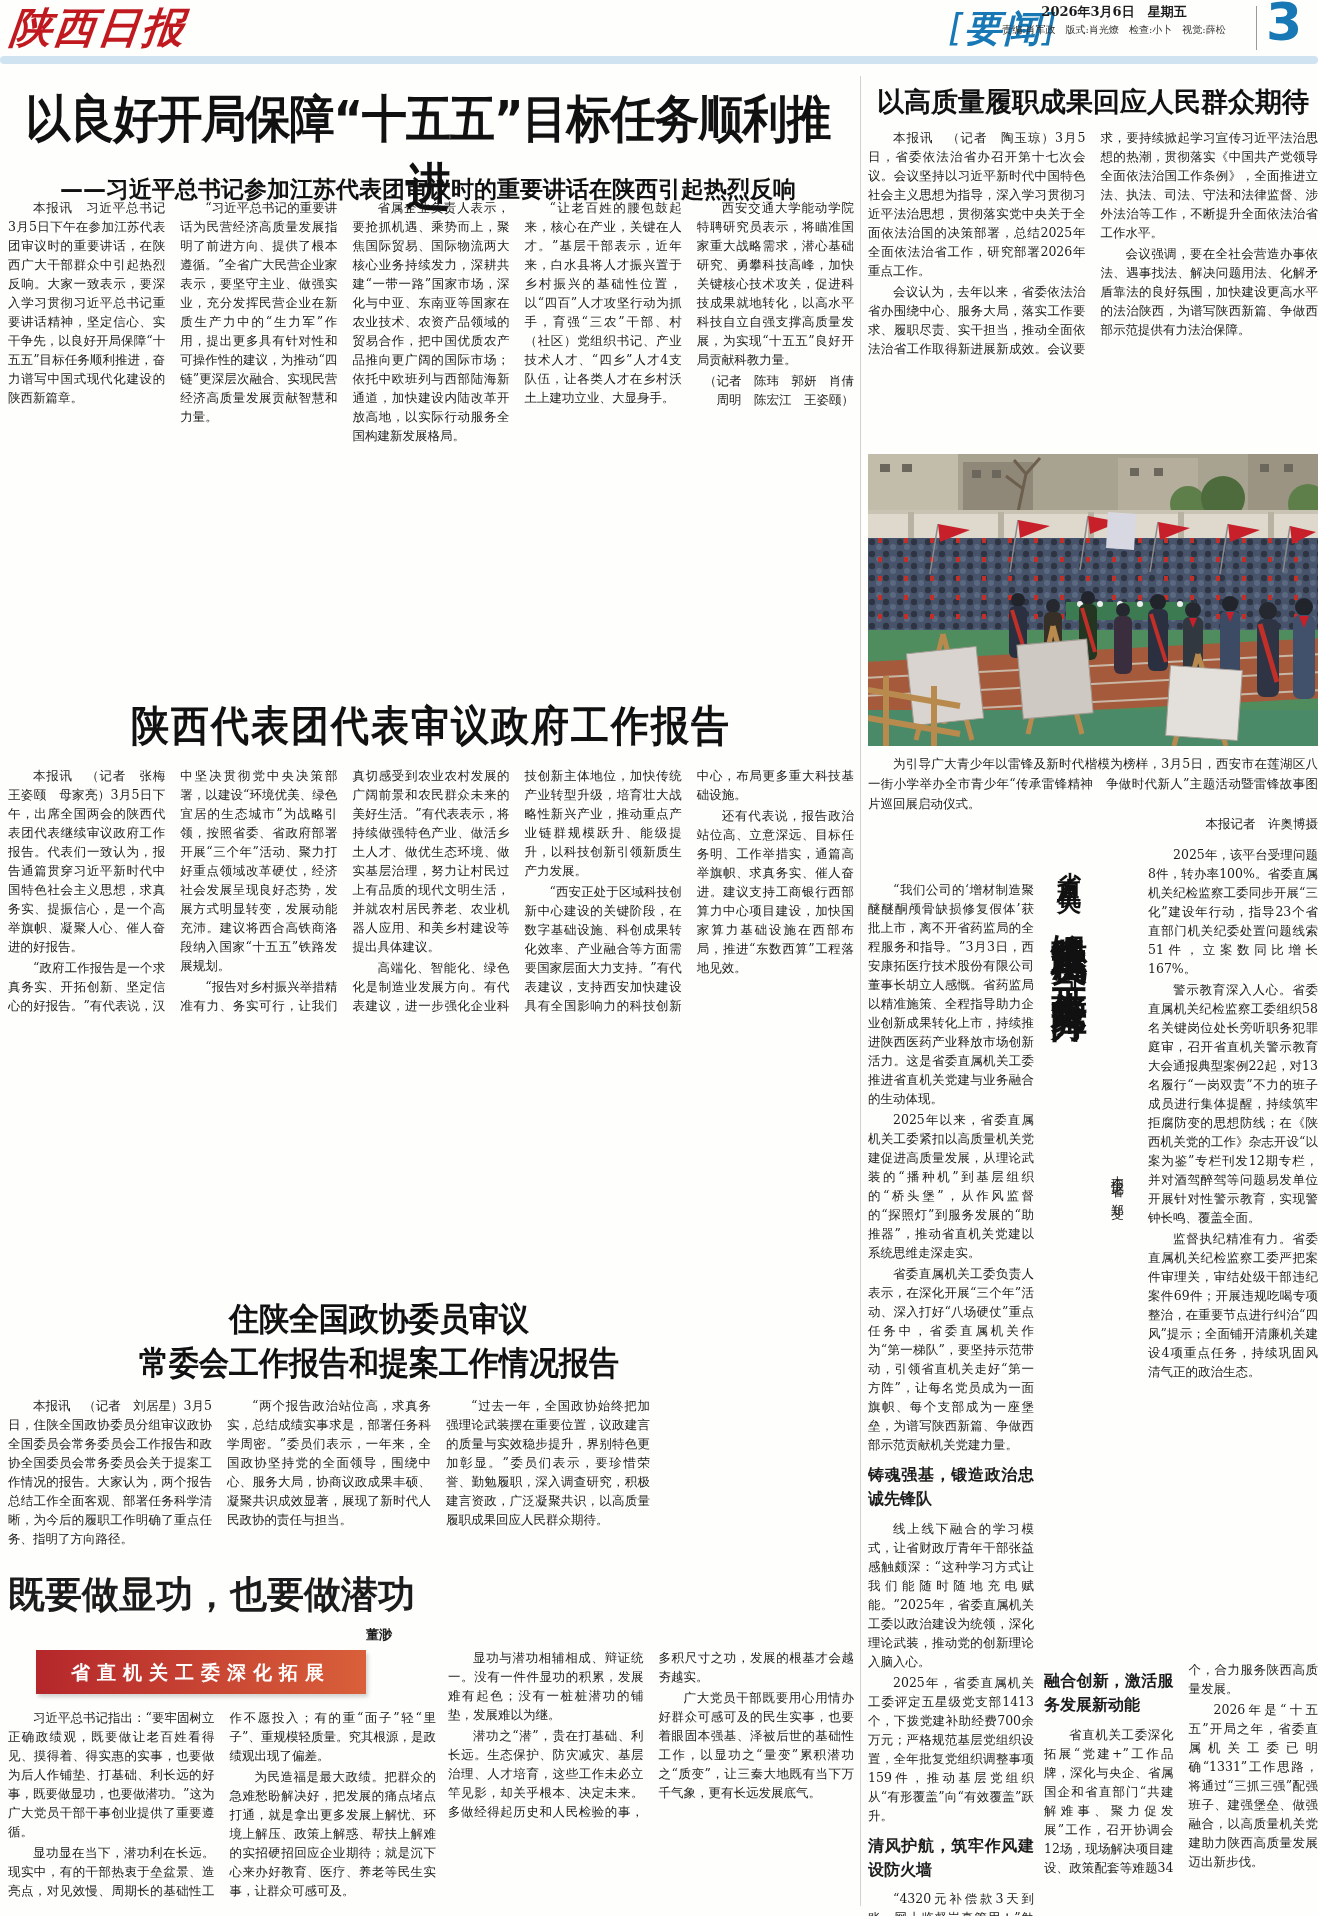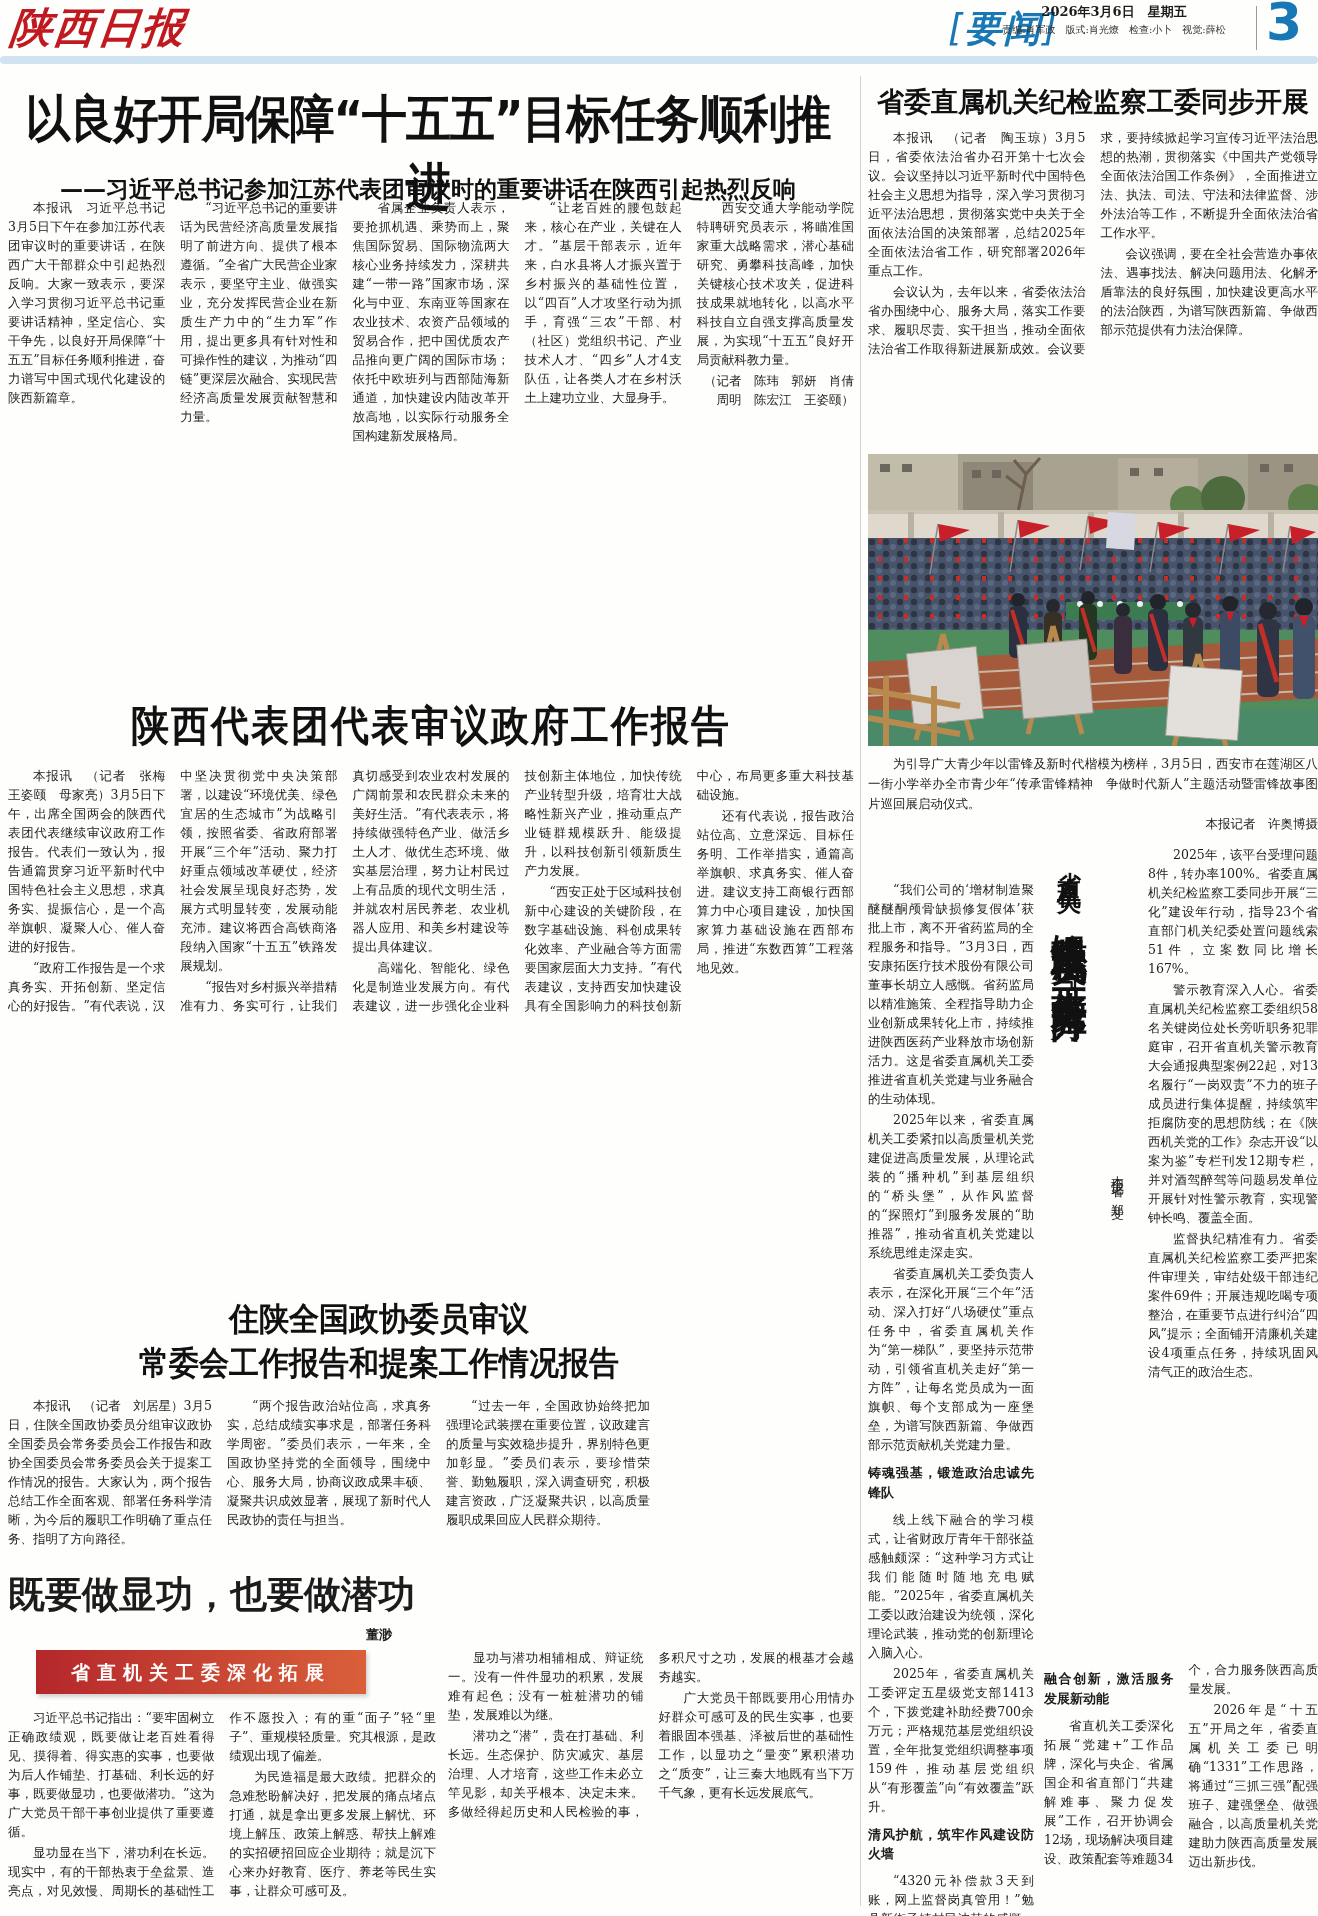--- a/index.html
+++ b/index.html
@@ -22,21 +22,21 @@
   #credits-line { font-size:10px; color:#333; }
   #head-vline { left:1256px; top:6px; width:0; height:44px; border-left:1px solid #9a9a9a; }
   #page-number { left:1266px; top:-8px; font-size:52px; font-weight:bold; color:#1778b5;
           font-family:"DejaVu Sans",sans-serif; }
   #blue-band { left:0; top:56px; width:1318px; height:8px; background:#cfe3f1; border-radius:4px; }
   #main-vdivider { left:860px; top:76px; width:0; height:1830px; border-left:1px solid #d2d2cf; }
   
   .body-text { font-size:12.5px; line-height:1.52; text-align:justify; overflow:hidden; }
   .body-text p { text-indent:2em; margin-bottom:2px; }
   .body-text p.sign { text-align:right; text-indent:0; }
-  .body-text p.subhead { text-indent:0; font-weight:bold; font-size:13px; margin:9px 0 7px;
+  .body-text p.subhead { text-indent:0; font-weight:bold; font-size:16px; margin:9px 0 7px;
           font-family:Liberation Serif, serif; }
   .cols-5 { column-count:5; column-gap:15px; }
   .cols-3 { column-count:3; column-gap:15px; }
   .cols-2 { column-count:2; column-gap:15px; }
   .hl { font-family:"DejaVu Sans","Liberation Sans",sans-serif; font-weight:bold;
         color:#111; text-align:center; }
   
   #a1-headline { left:8px; top:86px; width:840px; font-size:45px; letter-spacing:-1px;
         transform:scaleY(1.12); transform-origin:top; }
   #a1-subtitle { left:8px; top:158px; width:840px; font-size:23px;margin-top:16px; }
@@ -104,21 +104,21 @@
         <p>本报讯　习近平总书记3月5日下午在参加江苏代表团审议时的重要讲话，在陕西广大干部群众中引起热烈反响。大家一致表示，要深入学习贯彻习近平总书记重要讲话精神，坚定信心、实干争先，以良好开局保障“十五五”目标任务顺利推进，奋力谱写中国式现代化建设的陕西新篇章。</p>
         <p>“习近平总书记的重要讲话为民营经济高质量发展指明了前进方向、提供了根本遵循。”全省广大民营企业家表示，要坚守主业、做强实业，充分发挥民营企业在新质生产力中的“生力军”作用，提出更多具有针对性和可操作性的建议，为推动“四链”更深层次融合、实现民营经济高质量发展贡献智慧和力量。</p>
         <p>省属企业负责人表示，要抢抓机遇、乘势而上，聚焦国际贸易、国际物流两大核心业务持续发力，深耕共建“一带一路”国家市场，深化与中亚、东南亚等国家在农业技术、农资产品领域的贸易合作，把中国优质农产品推向更广阔的国际市场；依托中欧班列与西部陆海新通道，加快建设内陆改革开放高地，以实际行动服务全国构建新发展格局。</p>
         <p>“让老百姓的腰包鼓起来，核心在产业，关键在人才。”基层干部表示，近年来，白水县将人才振兴置于乡村振兴的基础性位置，以“四百”人才攻坚行动为抓手，育强“三农”干部、村（社区）党组织书记、产业技术人才、“四乡”人才4支队伍，让各类人才在乡村沃土上建功立业、大显身手。</p>
         <p>西安交通大学能动学院特聘研究员表示，将瞄准国家重大战略需求，潜心基础研究、勇攀科技高峰，加快关键核心技术攻关，促进科技成果就地转化，以高水平科技自立自强支撑高质量发展，为实现“十五五”良好开局贡献科教力量。</p>
         <p class="sign">（记者　陈玮　郭妍　肖倩　周明　陈宏江　王姿颐）</p>
       </div>
   </div>
 
   <div>
-    <div id="a2-headline" class="abs hl">省委直属机关纪检监察工委同步开展</div>
+    <div id="a2-headline" class="abs hl">以高质量履职成果回应人民群众期待</div>
     <div id="a2-body" class="abs body-text cols-2">
         <p>本报讯　（记者　陶玉琼）3月5日，省委依法治省办召开第十七次会议。会议坚持以习近平新时代中国特色社会主义思想为指导，深入学习贯彻习近平法治思想，贯彻落实党中央关于全面依法治国的决策部署，总结2025年全面依法治省工作，研究部署2026年重点工作。</p>
         <p>会议认为，去年以来，省委依法治省办围绕中心、服务大局，落实工作要求、履职尽责、实干担当，推动全面依法治省工作取得新进展新成效。会议要求，要持续掀起学习宣传习近平法治思想的热潮，贯彻落实《中国共产党领导全面依法治国工作条例》，全面推进立法、执法、司法、守法和法律监督、涉外法治等工作，不断提升全面依法治省工作水平。</p>
         <p>会议强调，要在全社会营造办事依法、遇事找法、解决问题用法、化解矛盾靠法的良好氛围，加快建设更高水平的法治陕西，为谱写陕西新篇、争做西部示范提供有力法治保障。</p>
       </div>
   </div>
 
   <div id="photo" class="abs">
     <svg width="450" height="292" viewBox="0 0 450 292" xmlns="http://www.w3.org/2000/svg">
       <defs>

